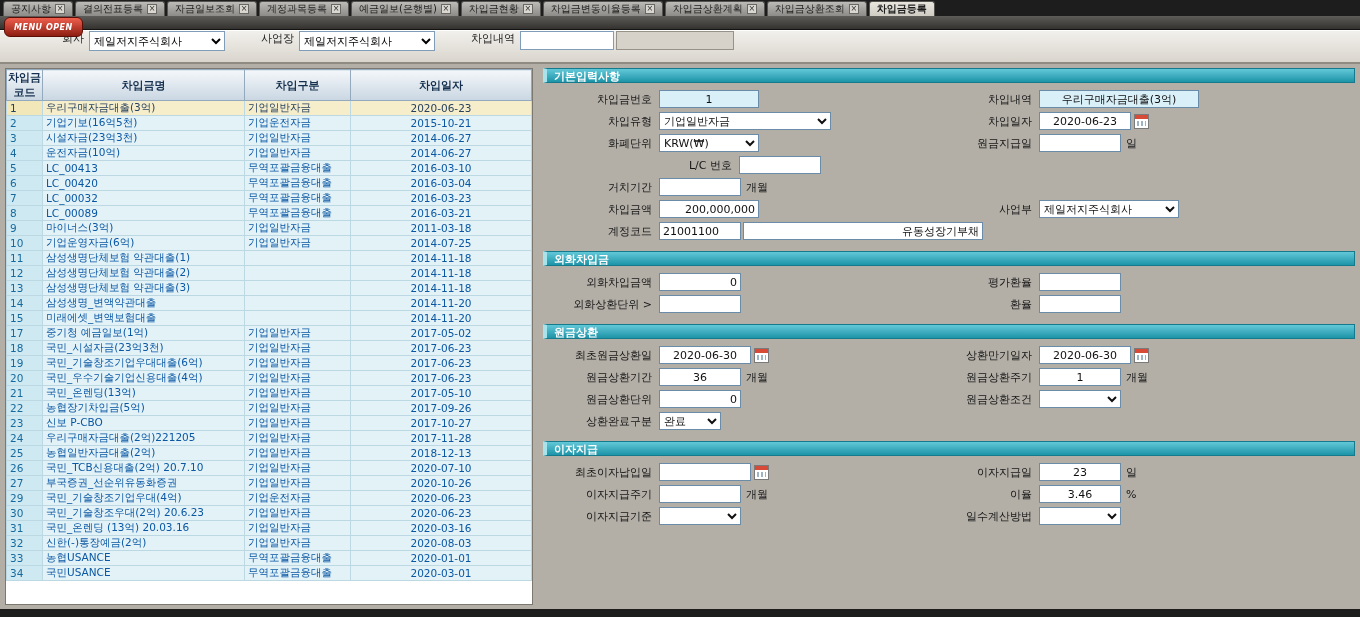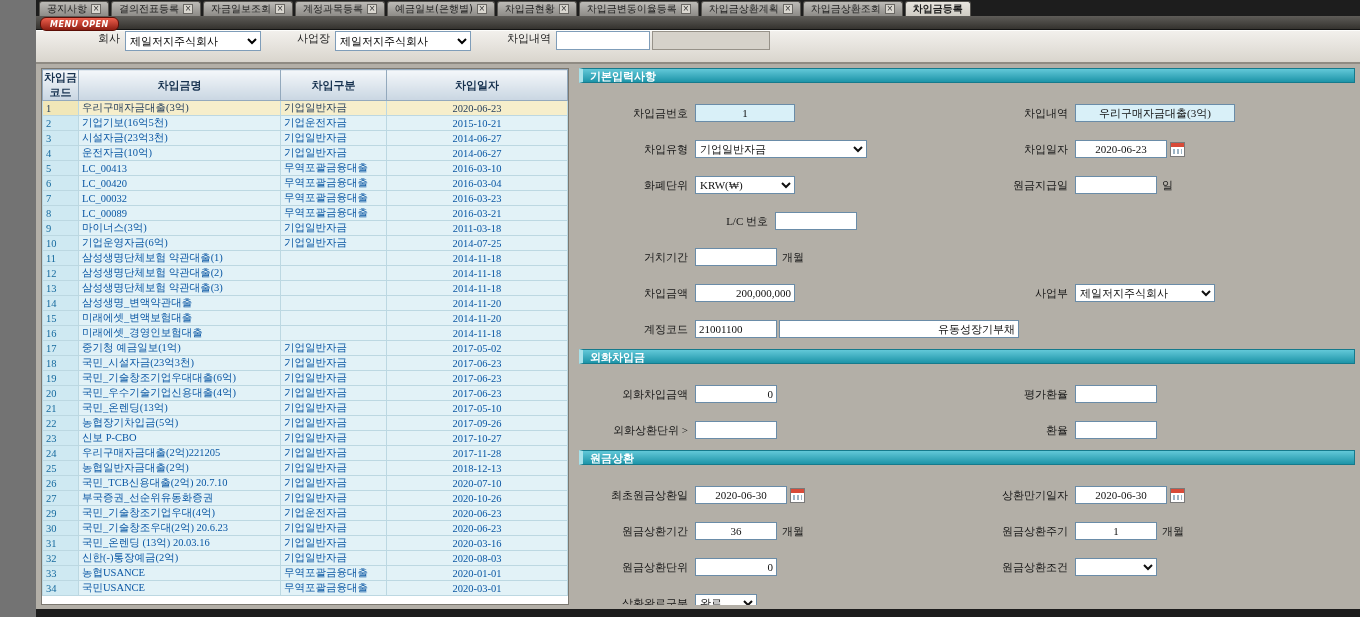--- a/index.html
+++ b/index.html
@@ -1,56 +1,56 @@
 <!DOCTYPE html>
 <html><head>
 <meta charset="utf-8">
 <style>
   * { margin:0; padding:0; box-sizing:border-box; }
   html,body { width:1360px; height:617px; overflow:hidden; }
   body { font-family:"DejaVu Sans","Liberation Sans",sans-serif; font-size:11px; background:#262626; }
-  .screen { width:1360px; height:617px; position:relative; background:#737373; display:flex; flex-direction:column;padding-left:36px; }
+  .screen { width:1360px; height:617px; position:relative; background:#737373; display:flex; flex-direction:column; }
 
   
   .tabbar { height:16px; background:#1d1d1d; display:flex; align-items:flex-end; padding-left:3px; gap:2px; flex:none; }
   .tab { height:15px; display:flex; align-items:center; gap:4px; padding:0 7px; background:linear-gradient(#bdbbb7,#8d8b87); border:1px solid #55534f; border-bottom:none; border-radius:3px 3px 0 0; color:#1d1d1d; font-size:10px; white-space:nowrap; cursor:default; }
   .tab.active { background:linear-gradient(#e8e5df,#cfccc4); font-weight:bold; }
   .tclose { width:10px; height:10px; background:#dad7d0; border:1px solid #6a6864; font-size:8px; line-height:8px; text-align:center; color:#333; }
 
   
   .menurow { height:14px; background:linear-gradient(#5e5c58,#34322e); position:relative; flex:none; border-bottom:1px solid #141414; }
-  .menu-open { position:absolute; left:4px; top:1px; height:14px; padding:0 9px; background:linear-gradient(#ef5f4d,#8d1d12); color:#fff; font-size:8px; font-weight:bold; font-style:italic; border-radius:6px; display:flex; align-items:center; letter-spacing:.5px; cursor:pointer; border:1px solid #5c0e06; }
+  .menu-open { position:absolute; left:4px; top:1px; height:20px; padding:0 9px; background:linear-gradient(#ef5f4d,#8d1d12); color:#fff; font-size:8px; font-weight:bold; font-style:italic; border-radius:6px; display:flex; align-items:center; letter-spacing:.5px; cursor:pointer; border:1px solid #5c0e06; }
 
   
   .filterbar { height:34px; background:linear-gradient(#f2f0ec,#d9d5cd); border-top:1px solid #fdfdfb; border-bottom:2px solid #8f8b83; display:flex; align-items:flex-start; padding-left:62px; flex:none; }
   .filterbar .flab { margin-right:5px; color:#1c1c1c; }
   .filterbar select { height:20px; width:136px; border:1px solid #7f9db9; background:#fff; font-size:11px; font-family:inherit; }
   .filterbar .gap { width:36px; }
   .filterbar input { height:19px; border:1px solid #7f9db9; background:#fff; font-size:11px; padding:0 3px; }
   .filterbar input.dim { background:#d6d2ca; border:1px solid #979289; }
 
   
-  .main { flex:1; background:#b3afa7; padding:4px 5px 4px 5px; display:flex; gap:10px; overflow:hidden;font-family:Liberation Serif, serif; }
+  .main { flex:1; background:#b3afa7; padding:4px 5px 4px 5px; display:flex; gap:10px; overflow:hidden; }
   .bottombar { height:8px; background:#1d1d1d; flex:none; }
 
   
   .grid-panel { width:528px; flex:none; background:#fff; border:1px solid #7c7870; overflow:hidden; }
   table { border-collapse:collapse; width:100%; table-layout:fixed; }
   th { background:linear-gradient(#f4f7fa,#c9d6e2); border:1px solid #93a9bd; color:#15304e; font-weight:bold; height:17px; font-size:11px; padding:0; }
   td { border:1px solid #bcd8e2; height:14.6px; padding:0 3px; font-size:10.5px; color:#0a57a4; background:#e2f2f7; overflow:hidden; white-space:nowrap; cursor:default; }
   td.c-code { background:#cfe9f2; color:#166a9e; }
   td.c-date { text-align:center; }
   tr.selected td { background:#f6eecb; color:#27415e; }
   tr.selected td.c-code { background:#f1e7b8; }
 
   
   .detail-panel { flex:1; overflow:hidden; }
   .sec-head { height:15px; background:linear-gradient(#62c8d8,#1d94a8); color:#fff; font-weight:bold; font-size:11px; line-height:15px; padding:0 7px; border:1px solid #157a8c; border-left:4px solid #a8e2ea; }
   .sec-body { padding:5px 0 9px 4px; }
-  .frow { display:flex; align-items:center; height:22px;margin-top:14px; }
+  .frow { display:flex; align-items:center; height:22px; }
   .cl { width:300px; display:flex; align-items:center; flex:none; }
   .cr { display:flex; align-items:center; }
   .lab { text-align:right; padding-right:7px; color:#161616; white-space:nowrap; }
   .cl .lab { width:112px; flex:none; }
   .cr .lab { width:192px; flex:none; }
   .sfx { margin-left:5px; color:#161616; }
   .tin { height:18px; border:1px solid #6a8ca8; font-size:11px; font-family:inherit; padding:0 3px; background:#fff; color:#101010; }
   .tin.cyan { background:#d9f0f8; }
   .tin.cream { background:#fdf6dd; }
   .tin.ctr { text-align:center; }
@@ -227,26 +227,20 @@
               <td class="c-type"></td>
               <td class="c-date">2014-11-20</td>
             </tr>
             <tr>
               <td class="c-code">15</td>
               <td class="c-name">미래에셋_변액보험대출</td>
               <td class="c-type"></td>
               <td class="c-date">2014-11-20</td>
             </tr>
             <tr>
-              <td class="c-code">16</td>
-              <td class="c-name">미래에셋_경영인보험대출</td>
-              <td class="c-type"></td>
-              <td class="c-date">2014-11-18</td>
-            </tr>
-            <tr>
               <td class="c-code">17</td>
               <td class="c-name">중기청 예금일보(1억)</td>
               <td class="c-type">기업일반자금</td>
               <td class="c-date">2017-05-02</td>
             </tr>
             <tr>
               <td class="c-code">18</td>
               <td class="c-name">국민_시설자금(23억3천)</td>
               <td class="c-type">기업일반자금</td>
               <td class="c-date">2017-06-23</td>

